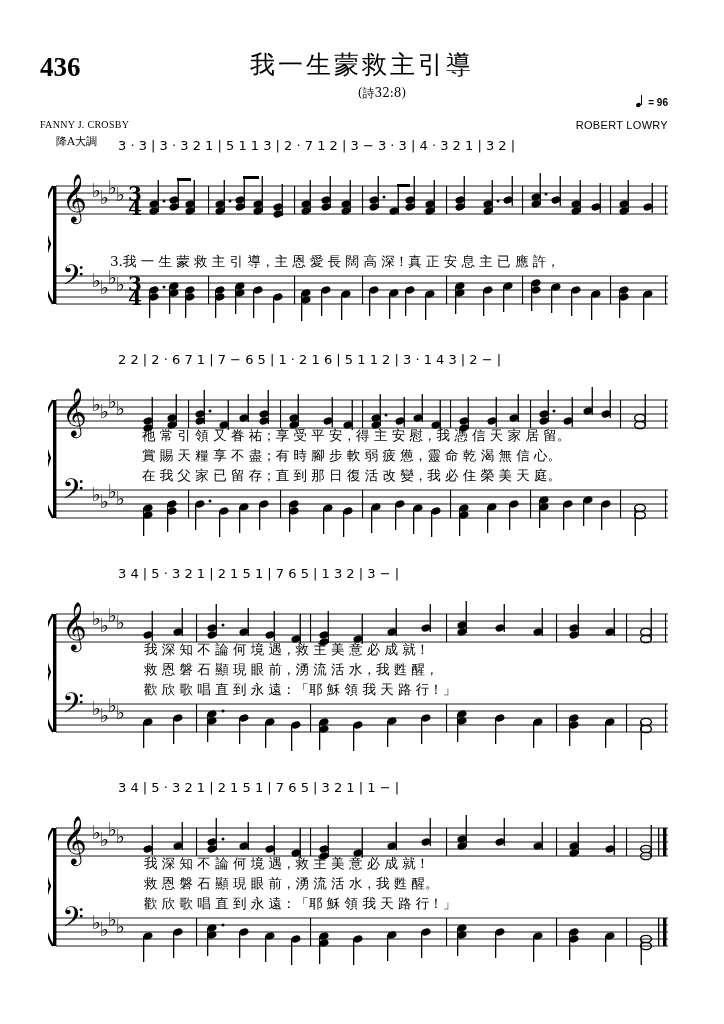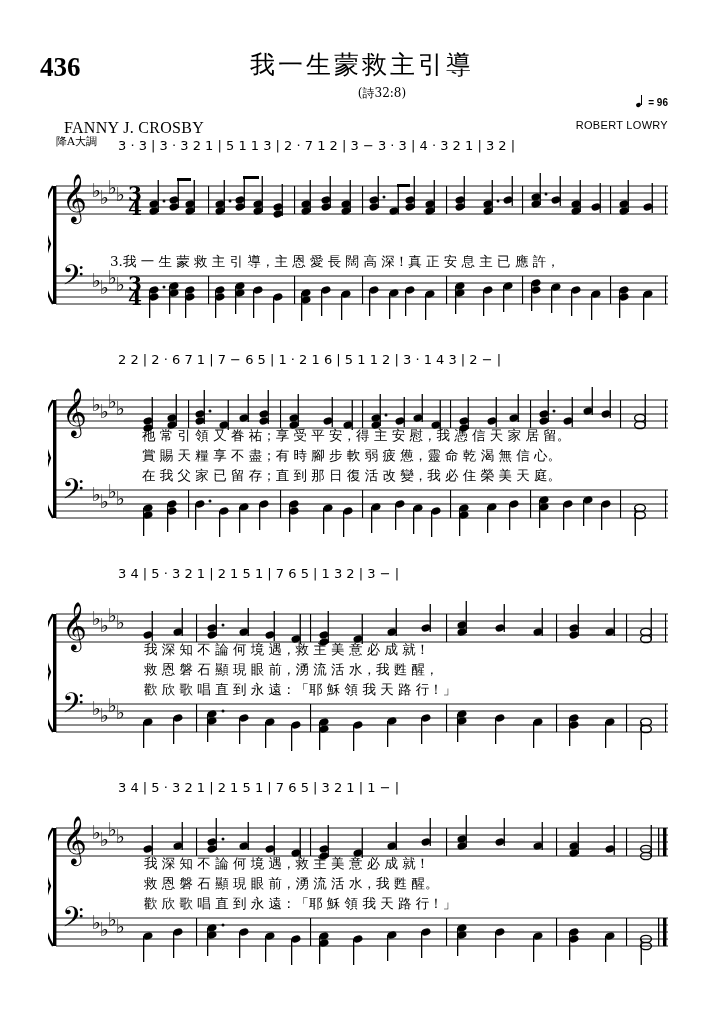--- a/index.html
+++ b/index.html
@@ -45,23 +45,23 @@
     left: 0;
     right: 0;
     top: 85px;
     text-align: center;
     font-size: 12px;
     font-family: "DejaVu Serif", serif;
     padding-left: 40px;
   }
   .composer-left {
     position: absolute;
-    left: 64px;
+    left: 40px;
     top: 119px;
-    font-size: 16px;
+    font-size: 10px;
     font-family: "Liberation Serif", serif;
     letter-spacing: 0.3px;
   }
   .key-signature-label {
     position: absolute;
     left: 56px;
     top: 134px;
     font-size: 11px;
     font-family: "DejaVu Serif", serif;
   }

